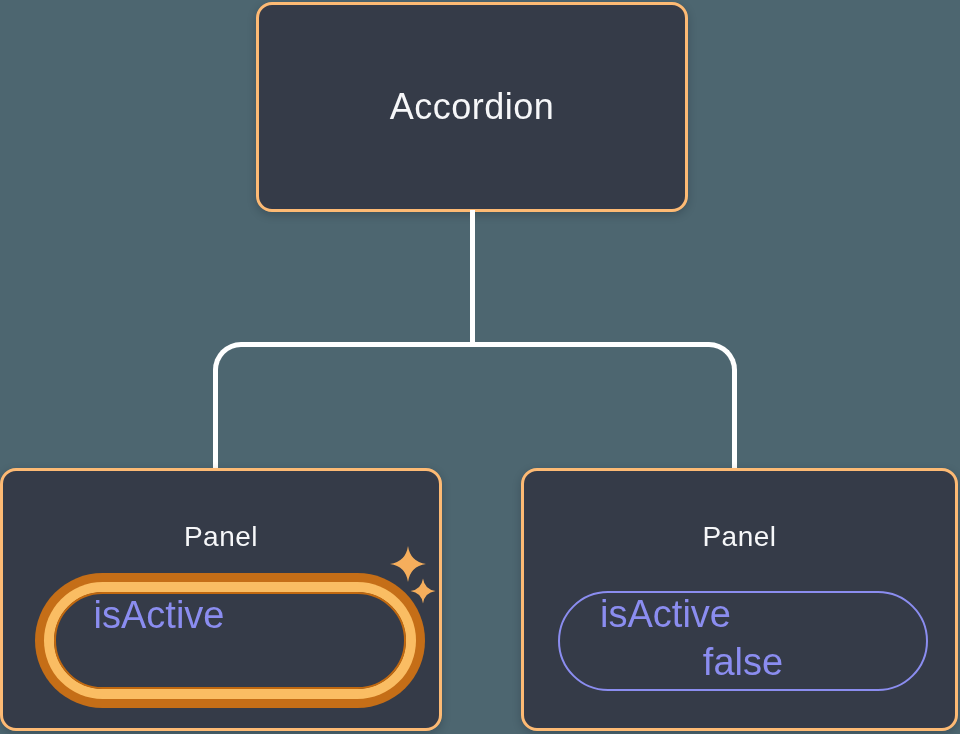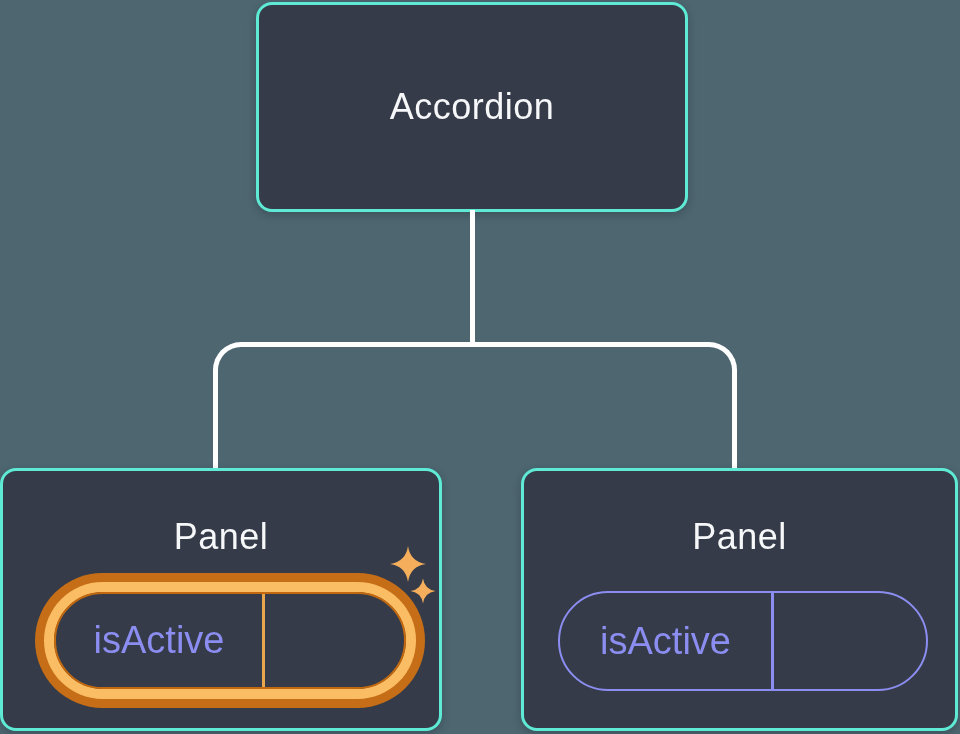--- a/index.html
+++ b/index.html
@@ -5,51 +5,51 @@
   * { margin:0; padding:0; box-sizing:border-box; }
   html,body { background:#4D6670; }
   .stage {
     position:relative; width:960px; height:734px; overflow:hidden;
     background:#4D6670;
     font-family:"Liberation Sans", sans-serif;
   }
   
   .node {
     position:absolute; background:#353B48;
-    border:3px solid #5eead4; border-radius:16px;
+    border:3px solid #fdba74; border-radius:16px;
     box-shadow:0 3px 8px rgba(15,25,35,.25);
   }
   .node-accordion {
     left:256px; top:2px; width:432px; height:210px;
     display:flex; align-items:center; justify-content:center;
   }
   .node-label {
     color:#F6F7F9; font-size:36px; font-weight:500; letter-spacing:.5px;
   }
   .node-panel-left  { left:0px;   top:468px; width:442px; height:263px; }
   .node-panel-right { left:521px; top:468px; width:437px; height:263px; }
   .panel-title {
     position:absolute; top:44px; left:0; width:100%; height:44px;
     display:flex; align-items:center; justify-content:center;
-    color:#F6F7F9; font-size:36px; font-weight:500; letter-spacing:.5px;
+    color:#F6F7F9; font-size:28px; font-weight:500; letter-spacing:.5px;
   }
   
   .stem {
     position:absolute; left:470px; top:210px; width:5px; height:134px;
     background:#FFFFFF;
   }
   .branch {
     position:absolute; left:213px; top:342px; width:524px; height:128px;
     border-top:5px solid #FFFFFF; border-left:5px solid #FFFFFF; border-right:5px solid #FFFFFF;
     border-radius:28px 28px 0 0; background:transparent;
   }
   
   .pill {
     position:absolute; display:flex; align-items:stretch;
-    border-radius:999px; overflow:hidden; background:transparent;
+    border-radius:999px; overflow:hidden; background:transparent;flex-direction:column;
   }
   .pill-section {
     display:flex; align-items:center; justify-content:center;
     color:#8B8DF0; font-size:38px;
   }
   .pill-active {
     left:51px; top:121px; width:352px; height:97px;
     border:2px solid #C2690F;
     box-shadow:0 0 0 10px #FABD63, 0 0 0 19px #C56E17, 0 6px 14px rgba(0,0,0,.18);
   }
@@ -91,16 +91,17 @@
       <path fill="#F5AE5C" d="M35 33.5 Q36.6 44.4 47.5 46 Q36.6 47.6 35 58.5 Q33.4 47.6 22.5 46 Q33.4 44.4 35 33.5 Z"></path>
     </svg>
   </div>
 
   <div class="node node-panel-right">
     <div class="panel-title">Panel</div>
 
     <div class="pill pill-inactive">
       <span class="pill-section pill-key">isActive</span>
       <span class="divider-purple"></span>
+      <span class="pill-section pill-val">false</span>
     </div>
   </div>
 
 </div>
 
 </body></html>

